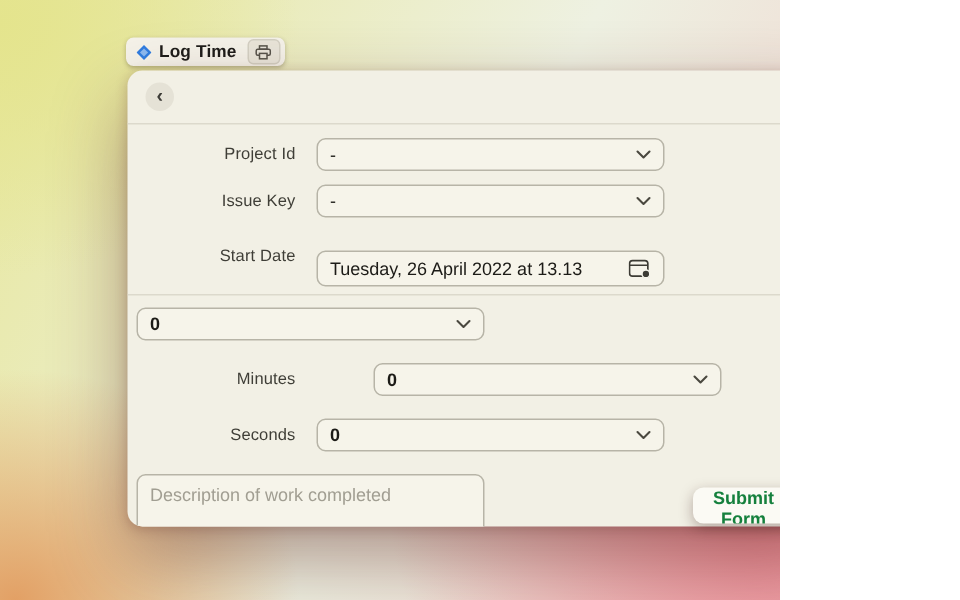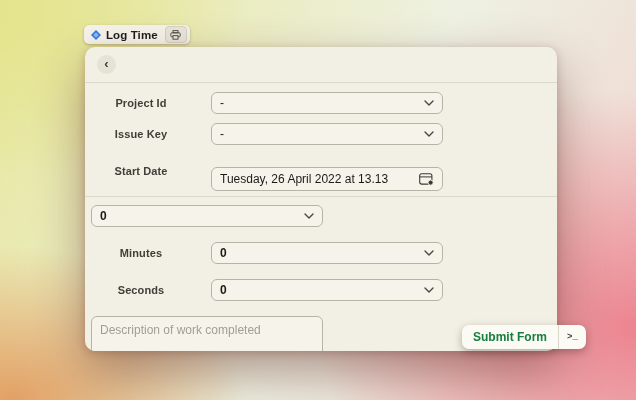--- a/index.html
+++ b/index.html
@@ -1,18 +1,18 @@
 <!DOCTYPE html>
 <html><head>
 <meta charset="utf-8">
 <style>
   html,body{margin:0;padding:0;}
   body{font-family:"Liberation Sans","DejaVu Sans",sans-serif;}
   #stage{
-    position:relative;width:636px;height:400px;overflow:hidden;
+    position:relative;width:520px;height:400px;overflow:hidden;
     background:
       radial-gradient(ellipse 55% 60% at 0% 4%,  rgba(228,228,140,.95), rgba(228,228,140,0) 70%),
       radial-gradient(ellipse 52% 55% at 2% 100%, rgba(226,156,96,.95),  rgba(226,156,96,0) 70%),
       radial-gradient(ellipse 68% 80% at 100% 82%, rgba(236,128,140,.95), rgba(236,128,140,0) 74%),
       linear-gradient(118deg, #e7e79c 0%, #eef1e2 55%, #f0d3cf 100%);
   }
   
   .tab{
     position:absolute;left:84px;top:25px;height:19px;
     display:flex;align-items:center;gap:5px;padding:0 3px 0 7px;
@@ -36,22 +36,22 @@
   .back-btn{
     position:absolute;left:12px;top:8px;width:19px;height:19px;border-radius:50%;
     background:#e5e2d6;border:none;display:flex;align-items:center;justify-content:center;
     font-size:13px;font-weight:bold;color:#3e3d38;line-height:1;padding:0 0 2px 0;cursor:pointer;
     font-family:"Liberation Sans","DejaVu Sans",sans-serif;
   }
   .section-divider{position:absolute;left:0;right:0;top:149px;height:1px;background:#dcd9cc;}
   
   .row{position:absolute;left:0;display:flex;align-items:center;width:100%;}
   .row-label{
-    width:112px;text-align:center;font-size:11px;color:#3f3e37;flex:0 0 112px;
-    padding-right:8px;letter-spacing:.1px;font-weight:bold;
+    width:112px;text-align:right;font-size:11px;color:#3f3e37;flex:0 0 112px;
+    padding-right:8px;letter-spacing:.1px;
   }
   .row .ctrl{margin-left:6px;}
   .ctrl{
     position:relative;width:232px;height:22px;box-sizing:border-box;
     background:#f6f4ea;border:1px solid #b7b4a7;border-radius:6px;
     display:flex;align-items:center;padding:0 8px;cursor:pointer;
   }
   .ctrl-value{font-size:12px;color:#1c1b17;}
   .ctrl-value.num{font-weight:bold;}
   .ctrl .tail{position:absolute;right:8px;top:50%;transform:translateY(-50%);display:flex;align-items:center;}
@@ -153,21 +153,21 @@
       <div class="ctrl">
         <span class="ctrl-value num">0</span>
         <span class="tail">
           <svg width="10" height="6" viewBox="0 0 10 6">
               <path d="M1 1l4 4 4-4" stroke="#4a483f" stroke-width="1.4" fill="none" stroke-linecap="round" stroke-linejoin="round"></path>
             </svg>
         </span>
       </div>
     </div>
 
-    <div class="row" style="top:195px;">
+    <div class="row" style="top:195px;gap:38px;">
       <div class="row-label">Minutes</div>
       <div class="ctrl">
         <span class="ctrl-value num">0</span>
         <span class="tail">
           <svg width="10" height="6" viewBox="0 0 10 6">
               <path d="M1 1l4 4 4-4" stroke="#4a483f" stroke-width="1.4" fill="none" stroke-linecap="round" stroke-linejoin="round"></path>
             </svg>
         </span>
       </div>
     </div>

